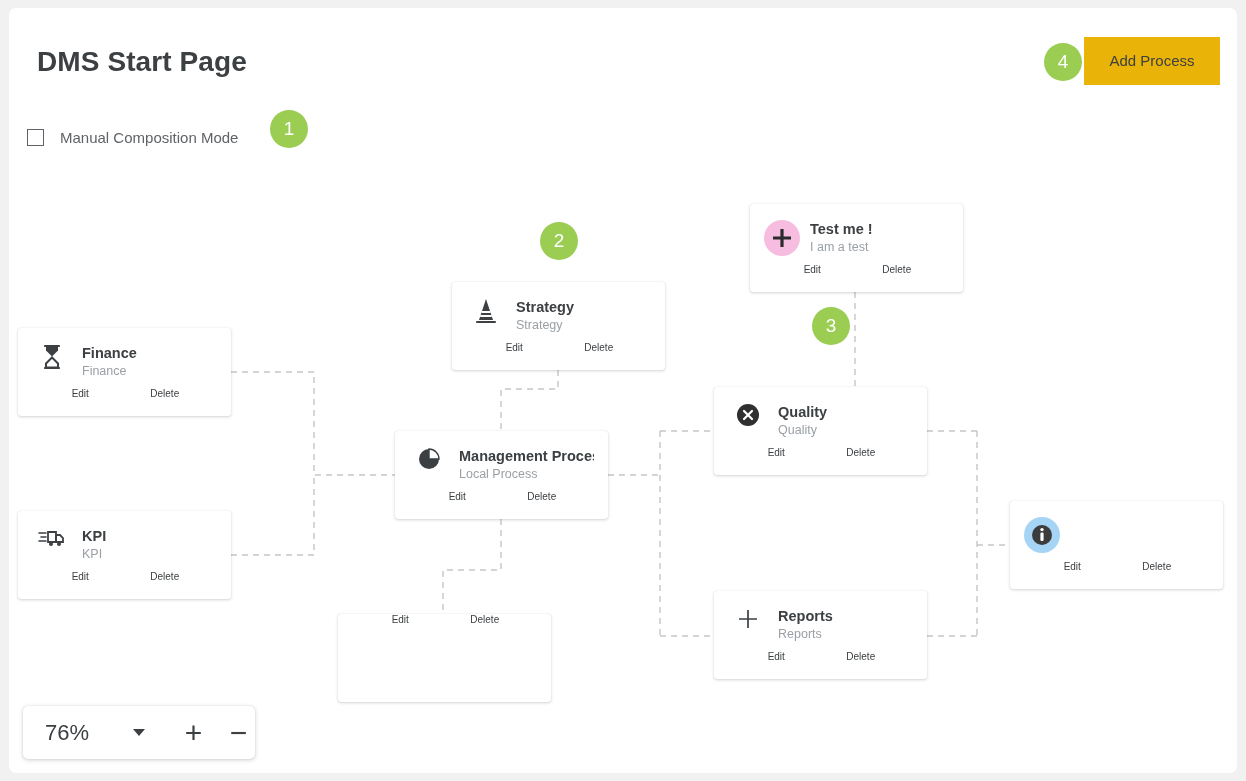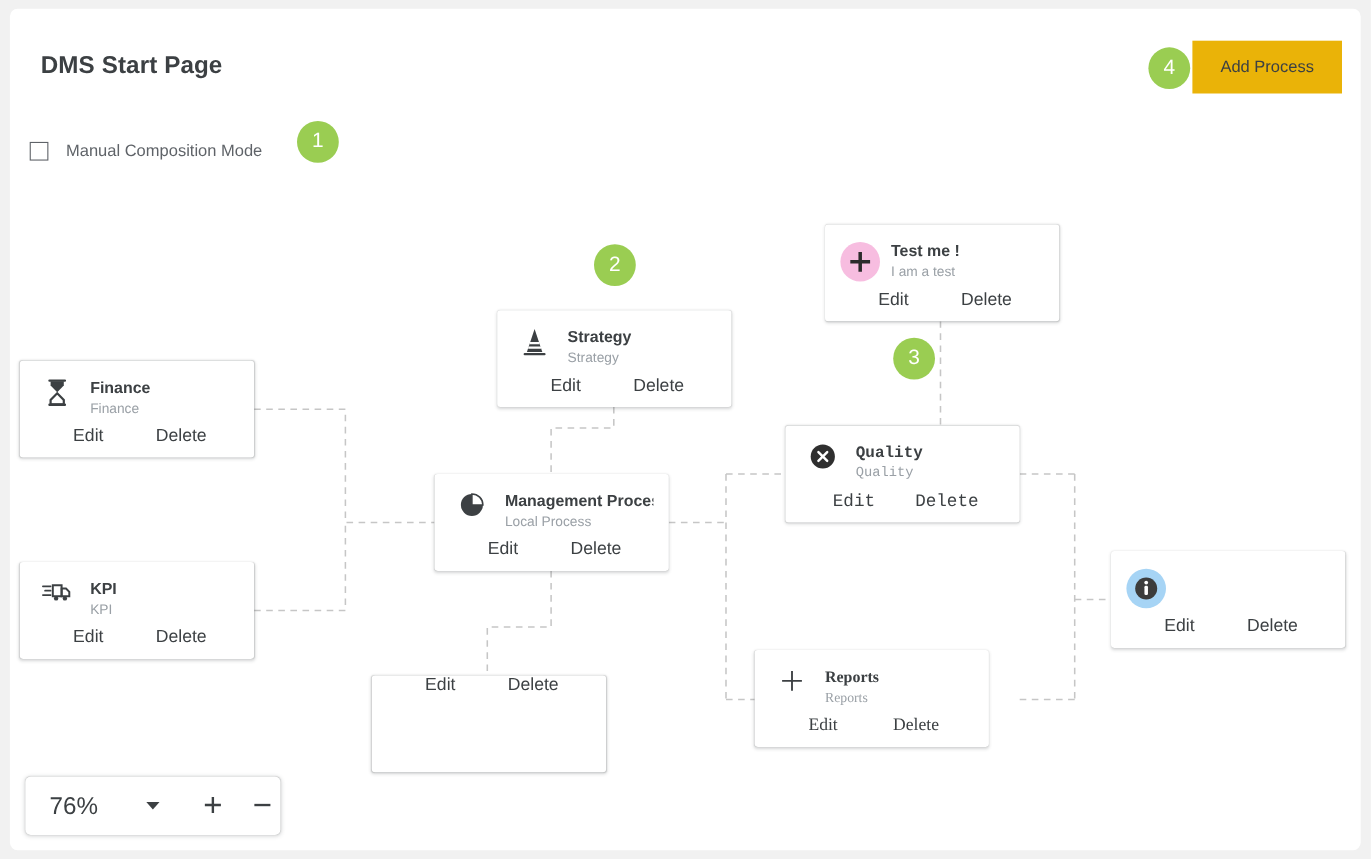--- a/index.html
+++ b/index.html
@@ -14,21 +14,21 @@
     left: 9px; top: 8px;
     width: 1228px; height: 765px;
     background: #ffffff;
     border-radius: 7px;
     overflow: hidden;
   }
 
   
   #page-title {
     position: absolute; left: 28px; top: 38px;
-    font-size: 22px; font-weight: bold; color: #3c4043;
+    font-size: 28px; font-weight: bold; color: #3c4043;
     letter-spacing: .1px;
   }
   #add-process-btn {
     position: absolute; right: 17px; top: 29px;
     width: 136px; height: 48px;
     background: #eab308;
     border: none; outline: none;
     color: #3c4043; font-size: 15px;
     font-family: "Liberation Sans", sans-serif;
     cursor: pointer; text-align: center; line-height: 48px;
@@ -86,21 +86,21 @@
   .card-title {
     font-size: 14.5px; font-weight: bold; color: #3c4043;
     white-space: nowrap; line-height: 18px;
   }
   .card-sub {
     font-size: 12.5px; color: #9aa0a6;
     white-space: nowrap; line-height: 17px; margin-top: 1px;
   }
   .card-actions {
     display: flex; padding: 0 0 13px 0;
-    font-size: 16px; color: #3c4043;
+    font-size: 10px; color: #3c4043;
   }
   .card-actions .act {
     cursor: pointer; text-align: center;
   }
   .act-edit  { width: 50%; padding-left: 18px; text-align: left; }
   .act-del   { width: 50%; padding-right: 26px; text-align: right; }
 
   
   #zoom-control {
     position: absolute; left: 14px; bottom: 14px;
@@ -263,39 +263,39 @@
           <div class="card-text">
             <div class="card-title">Test me !</div>
             <div class="card-sub">I am a test</div>
           </div>
         </div>
         <div class="card-actions">
           <div class="act act-edit">Edit</div>
           <div class="act act-del">Delete</div>
         </div>
       </div>
-      <div class="card" style="left: 705px; top: 379px; width: 213px; height: 88px; font-family: Liberation Mono, monospace;">
+      <div class="card" style="left: 705px; top: 379px; width: 213px; height: 88px;">
         <div class="card-body">
           <div class="card-icon" style="">
             <svg width="24" height="24" viewBox="0 0 24 24">
               <circle cx="12" cy="12" r="11" fill="#2f2f2f"></circle>
               <path d="M8 8 l8 8 M16 8 l-8 8" stroke="#ffffff" stroke-width="2.2" stroke-linecap="round"></path>
             </svg>
           </div>
           <div class="card-text">
             <div class="card-title">Quality</div>
             <div class="card-sub">Quality</div>
           </div>
         </div>
         <div class="card-actions">
           <div class="act act-edit">Edit</div>
           <div class="act act-del">Delete</div>
         </div>
       </div>
-      <div class="card" style="left: 677px; top: 583px; width: 213px; height: 88px; font-family: Liberation Serif, serif;">
+      <div class="card" style="left: 705px; top: 583px; width: 213px; height: 88px;">
         <div class="card-body">
           <div class="card-icon" style="">
             <svg width="24" height="24" viewBox="0 0 24 24">
               <path d="M12 3 V21 M3 12 H21" stroke="#3c4043" stroke-width="1.7"></path>
             </svg>
           </div>
           <div class="card-text">
             <div class="card-title">Reports</div>
             <div class="card-sub">Reports</div>
           </div>

